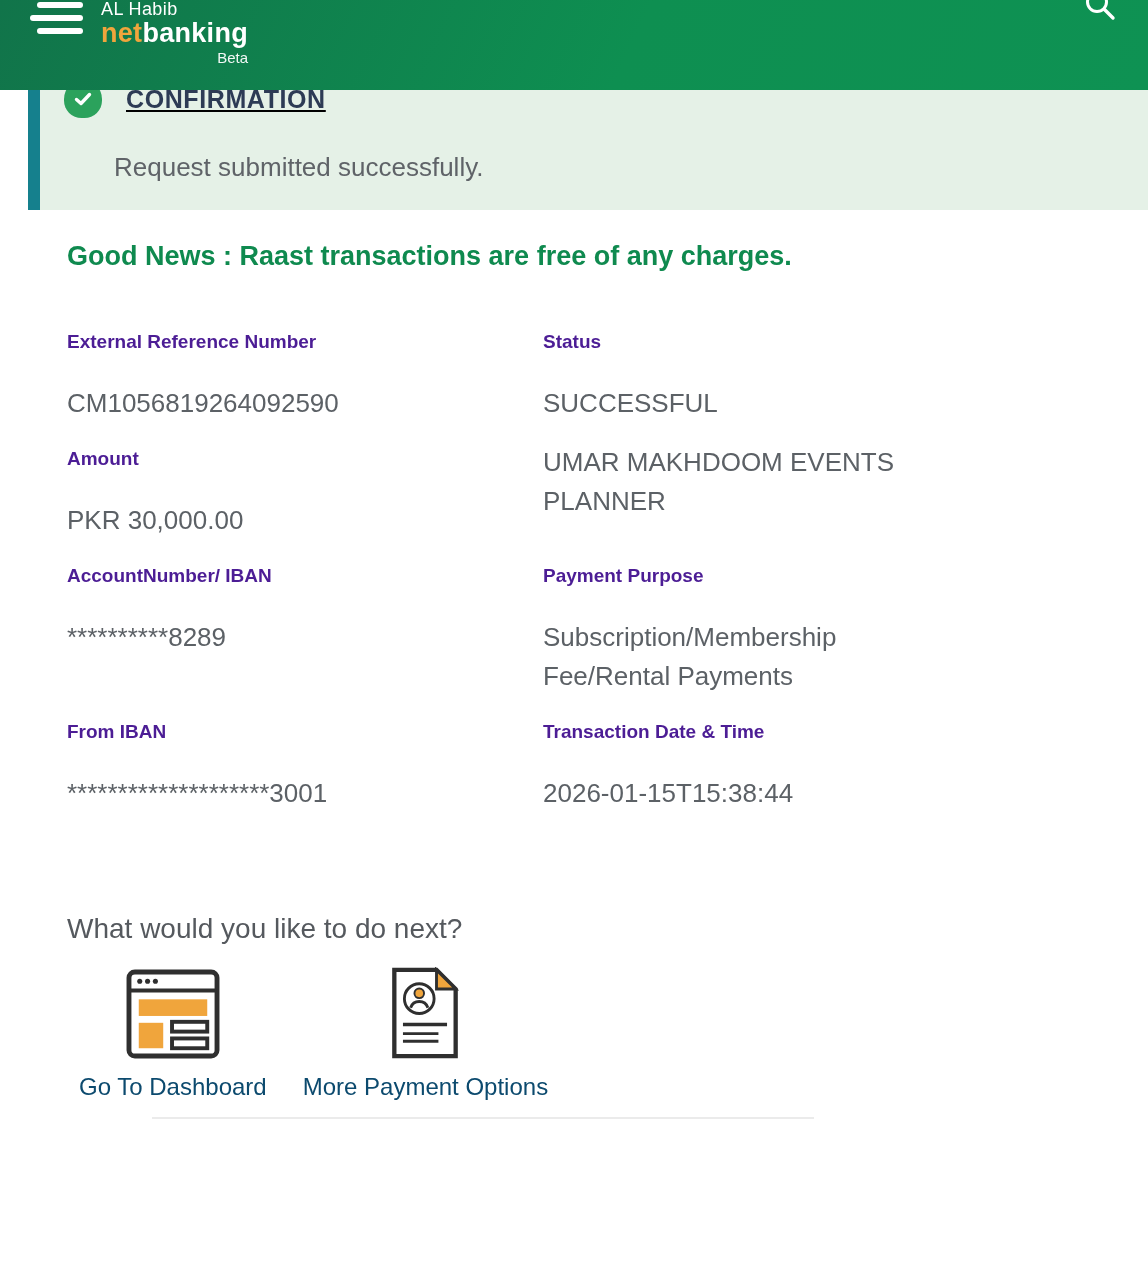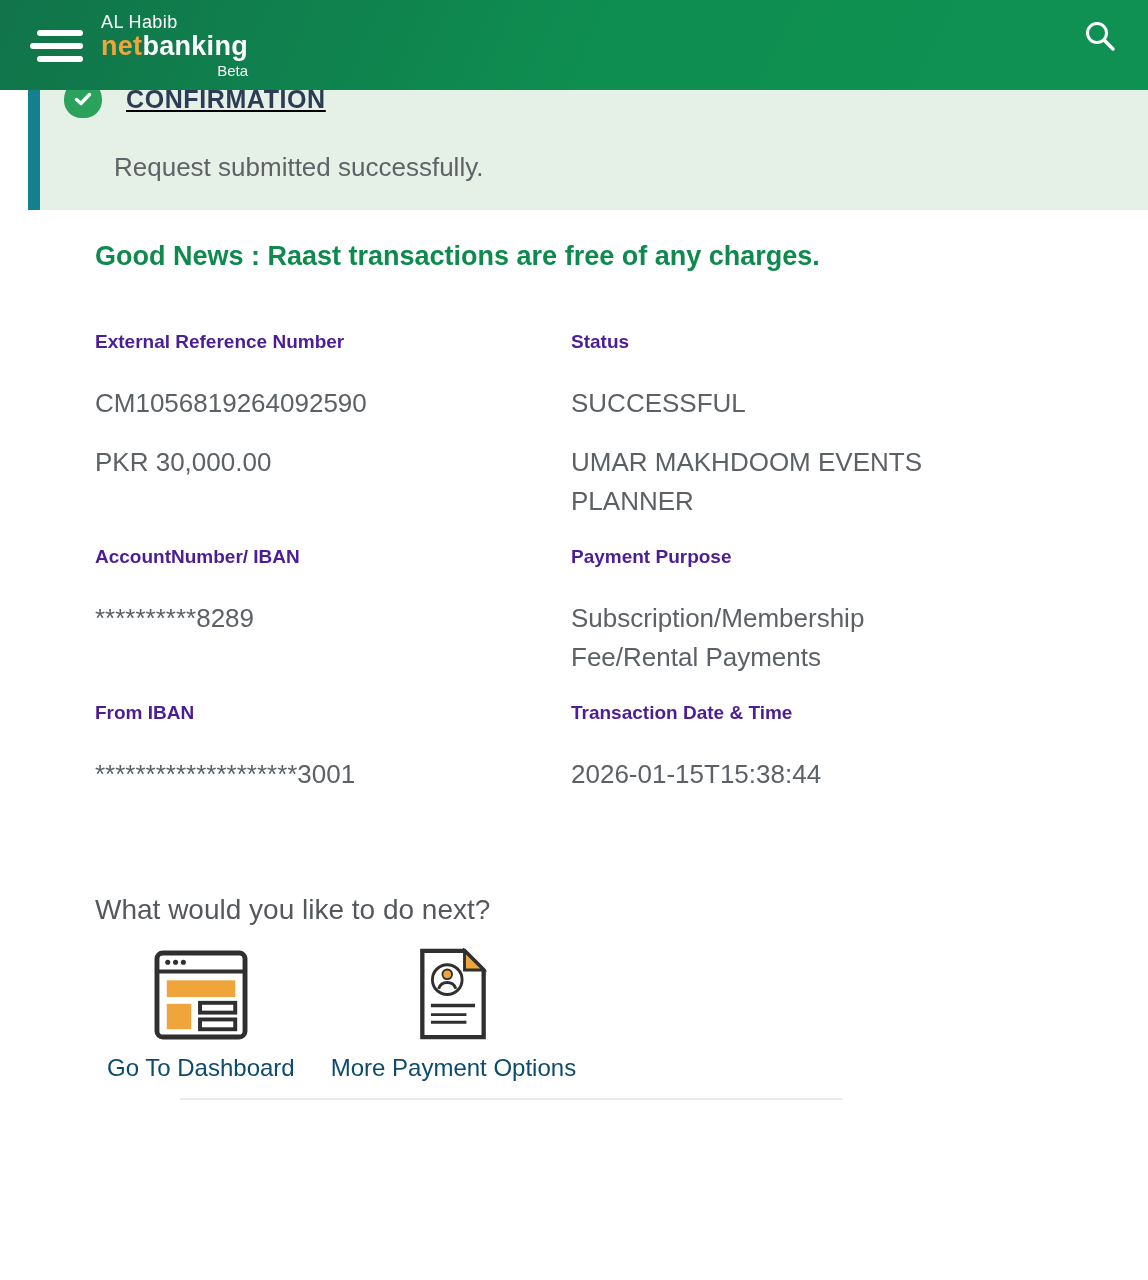--- a/index.html
+++ b/index.html
@@ -15,21 +15,21 @@
     position: relative;
   }
 
   
   .topbar {
     position: relative;
     z-index: 5;
     height: 90px;
     background: linear-gradient(115deg, #11744a 0%, #0e8f51 55%, #0e9253 100%);
     display: flex;
-    align-items: center;
+    align-items: flex-start;
     padding: 0 28px 0 30px;
     box-sizing: border-box;
   }
   .hamburger {
     background: none;
     border: none;
     padding: 0;
     cursor: pointer;
     display: flex;
     flex-direction: column;
@@ -126,21 +126,20 @@
   .banner-msg {
     margin: 34px 0 0 50px;
     font-size: 26px;
     color: #5f6368;
   }
 
   
   .content {
     padding: 0 40px 0 67px;
     box-sizing: border-box;
-    margin-left: 28px;
   }
   .notice {
     margin-top: 30px;
     font-size: 27px;
     font-weight: 700;
     color: #0f8a4f;
     line-height: 32px;
   }
   .details-grid {
     margin-top: 54px;
@@ -250,20 +249,21 @@
     <div class="cell col-left">
       <div class="label">External Reference Number</div>
       <div class="value">CM1056819264092590</div>
     </div>
     <div class="cell col-right">
       <div class="label">Status</div>
       <div class="value">SUCCESSFUL</div>
     </div>
 
     <div class="cell col-left">
+      <div class="label">Amount</div>
       <div class="value">PKR 30,000.00</div>
     </div>
     <div class="cell col-right">
       <div class="value">UMAR MAKHDOOM EVENTS PLANNER</div>
     </div>
 
     <div class="cell col-left">
       <div class="label">AccountNumber/ IBAN</div>
       <div class="value">**********8289</div>
     </div>

